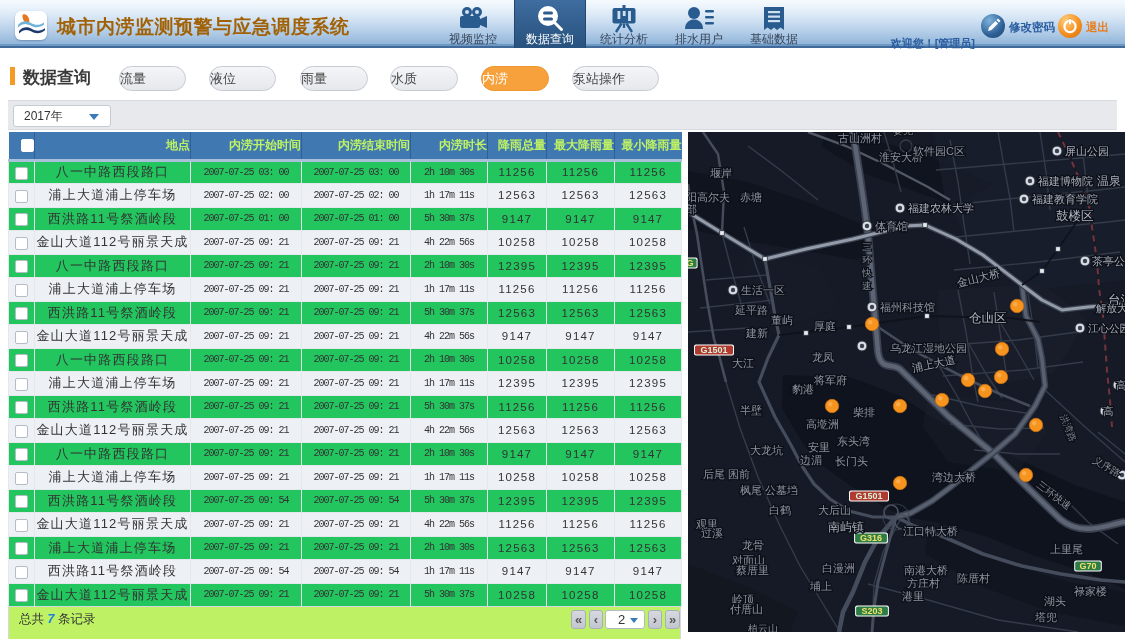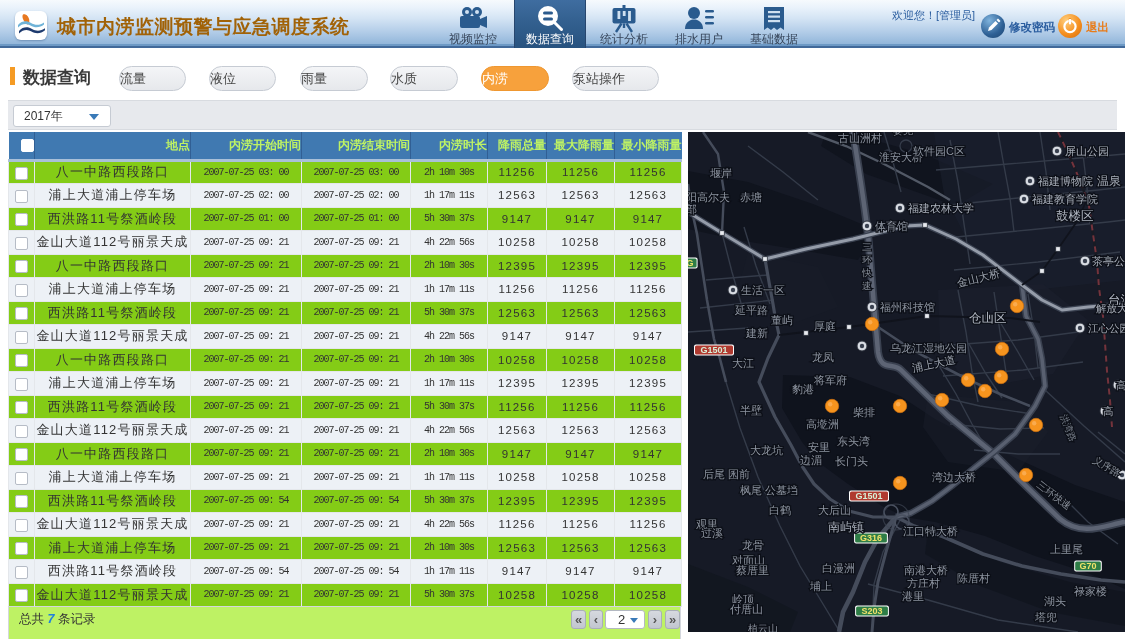--- a/index.html
+++ b/index.html
@@ -7,21 +7,21 @@
 #nav{position:absolute;left:0;top:0;width:1125px;height:44px;background:linear-gradient(180deg,#f6fafd 0%,#e9f2fb 18%,#d4e4f4 42%,#b3cde8 72%,#92b6da 100%)}
 #navline1{position:absolute;left:0;top:44px;width:1125px;height:2px;background:#6d99c5}
 #navline2{position:absolute;left:0;top:46px;width:1125px;height:2px;background:#41699a}
 #logo{position:absolute;left:15px;top:11px;width:32px;height:29px;background:#fff;border-radius:6px;box-shadow:0 1px 2px rgba(60,90,130,.45)}
 #title{position:absolute;left:57px;top:14px;font-size:19px;font-weight:bold;color:#a16207;letter-spacing:.5px}
 .nitem{position:absolute;top:0;width:70px;height:48px;text-align:center}
 .nitem .ic{margin-top:5px;height:27px}
 .nitem .tx{font-size:12px;color:#36455a;margin-top:-1px}
 .nitem.sel{background:linear-gradient(180deg,#3f6da0 0%,#33608f 45%,#27527f 100%);border-left:1px solid #27466e;border-right:1px solid #27466e}
 .nitem.sel .tx{color:#fff}
-#welcome{position:absolute;right:150px;top:8px;font-size:11px;color:#2a5d9f;font-weight:normal}
+#welcome{position:absolute;right:150px;top:36px;font-size:11px;color:#2a5d9f;font-weight:bold}
 .ball{position:absolute;top:14px;width:24px;height:24px;border-radius:50%}
 #ball1{left:981px;background:radial-gradient(circle at 35% 28%,#7fb3dd,#2e6095 60%,#1d4570)}
 #ball2{left:1058px;background:radial-gradient(circle at 35% 28%,#ffcf7e,#f59021 55%,#d66b08)}
 #mm{position:absolute;left:1009px;top:20px;font-size:11.5px;color:#2a5d9f;font-weight:bold}
 #lo{position:absolute;left:1086px;top:20px;font-size:11.5px;color:#e87c1a;font-weight:bold}
 
 #obar{position:absolute;left:10px;top:67px;width:5px;height:18px;background:#f59b24}
 #ptitle{position:absolute;left:23px;top:66px;font-size:17px;font-weight:bold;color:#3a3a3a}
 .pill{position:absolute;top:66px;height:25px;line-height:23px;font-size:13px;color:#454545;background:linear-gradient(180deg,#f4f5f7,#e6e8ec);border:1px solid #c6cbd3;border-radius:13px}
 .pill.on{background:#f7a13c;border-color:#ef9730;color:#fff}
@@ -31,21 +31,21 @@
 #dd .car{position:absolute;right:11px;top:8px;width:0;height:0;border-left:5px solid transparent;border-right:5px solid transparent;border-top:6px solid #3a7ab8}
 
 #tablewrap{position:absolute;left:8px;top:132px;width:673px}
 table{border-collapse:collapse;table-layout:fixed;width:673px}
 col.c0{width:26px}col.c1{width:156px}col.c2{width:111px}col.c3{width:109px}col.c4{width:77px}col.c5{width:59px}col.c6{width:68px}col.c7{width:67px}
 thead td{height:28px;background:#4079b1;color:#bef264;font-size:12px;font-weight:bold;text-align:right;border-right:1px solid #315f94;border-bottom:3px solid #a9c0d8}
 thead td:last-child{border-right:none}
 tbody td{height:23.5px;font-size:13px;letter-spacing:1.2px;color:#333;text-align:center;border-right:1px solid #e4e7eb;border-bottom:1px solid #e4e7eb;overflow:hidden;white-space:nowrap}
 tbody td:first-child{border-left:1px solid #e4e7eb}
 tbody td:last-child{border-right:1px solid #e4e7eb}
-tbody tr{background:#84cc16}
+tbody tr{background:#22c55e}
 tbody tr.alt{background:#edf1f6}
 td.tm{font-family:"Liberation Mono",monospace;font-size:10px;letter-spacing:-1px}
 td.nm{font-family:Liberation Sans, sans-serif;font-size:11.5px}
 .cb{display:inline-block;width:13px;height:13px;background:#fff;border:1px solid #b6bcc6;border-radius:2px;vertical-align:middle}
 thead .cb{border-color:#fff;background:#fff;border-radius:2px}
 
 #tfoot{position:absolute;left:8px;top:606px;width:673px;height:39px;background:#bef264;border:1px solid #d4d7dd;font-size:12.5px;color:#333;line-height:25px}
 #tfoot .lbl{margin-left:10px}
 #tfoot b{color:#2080dd;font-style:italic}
 .pgb{position:absolute;top:3px;height:19px;background:linear-gradient(180deg,#d6d9df,#c2c6cf);border:1px solid #a9aeb9;border-radius:3px;color:#555;font-size:13px;text-align:center;line-height:17px;font-weight:bold}

